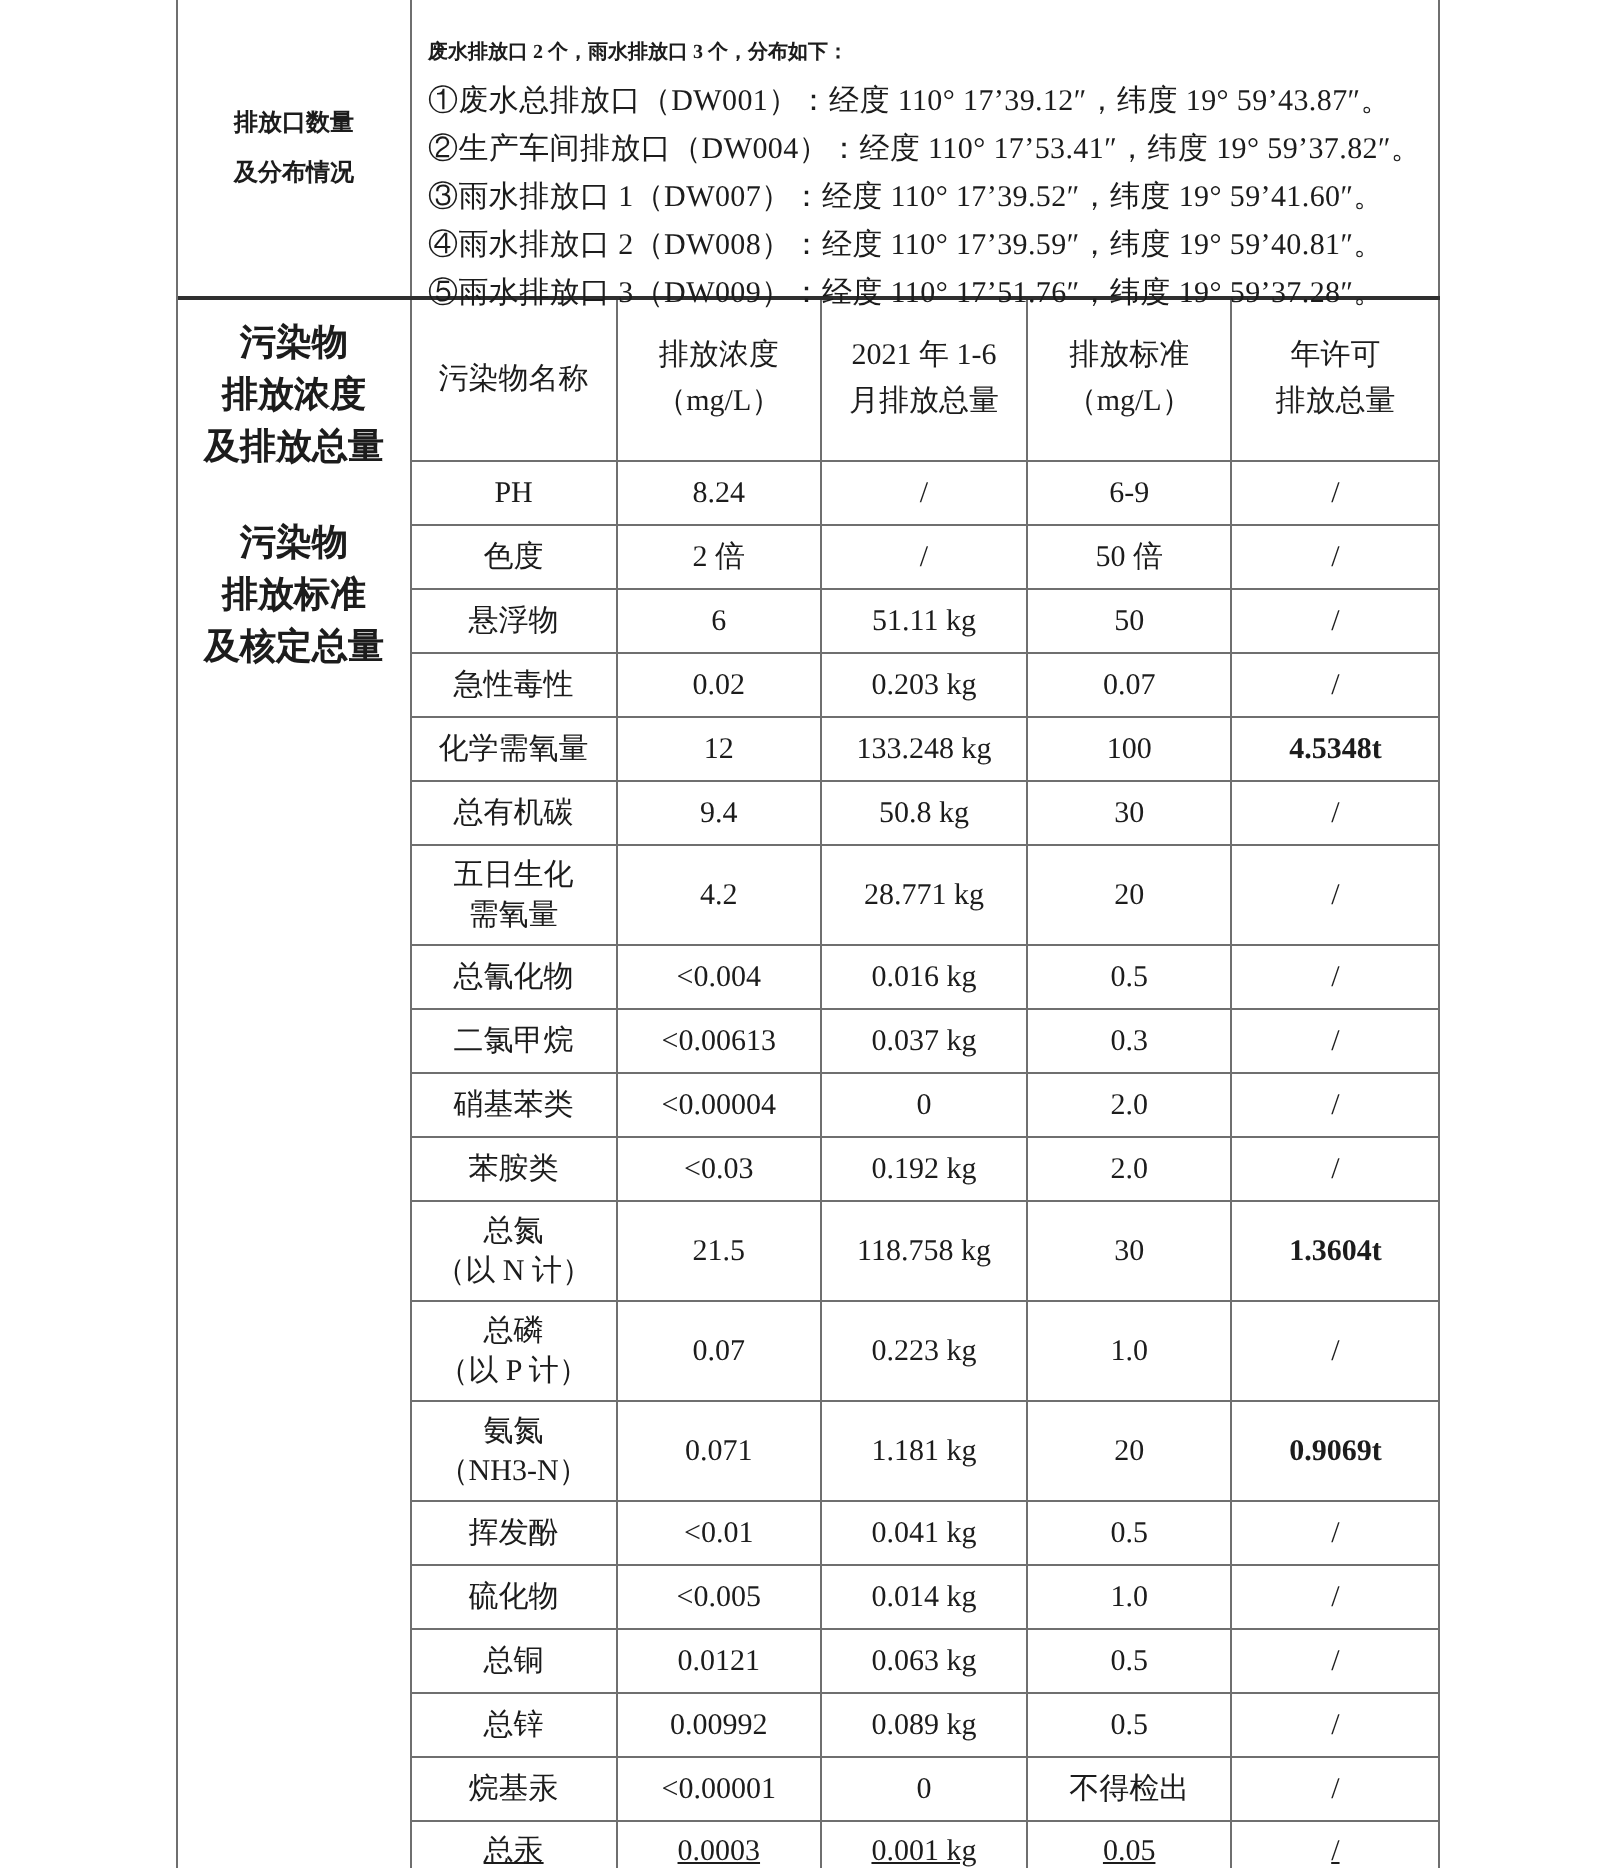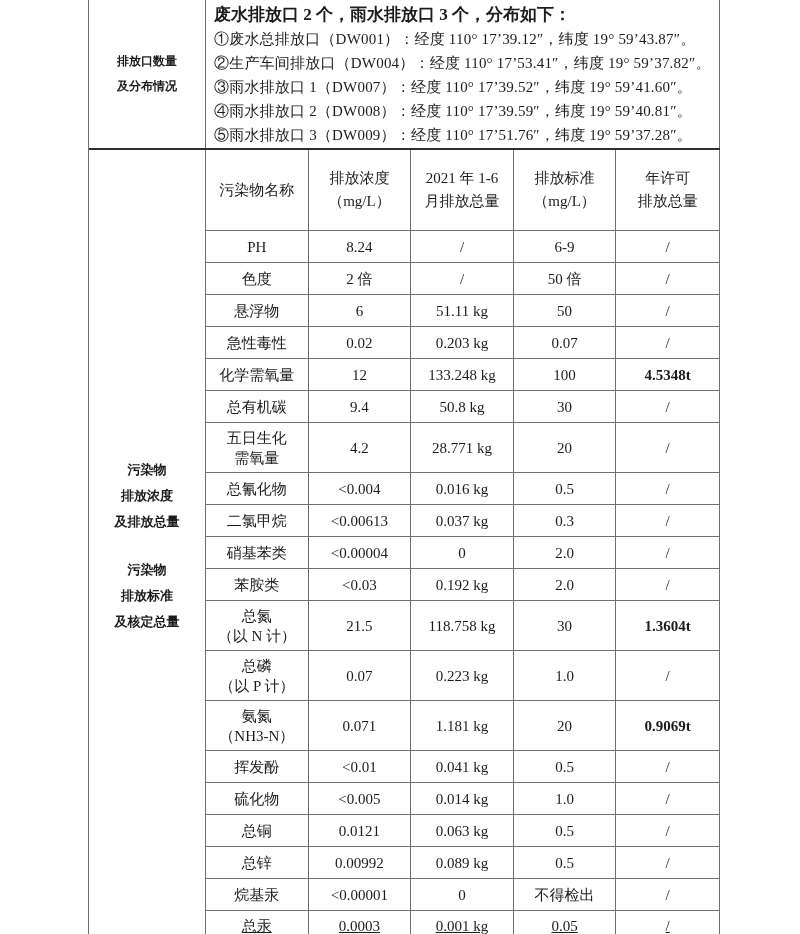--- a/index.html
+++ b/index.html
@@ -35,40 +35,39 @@
     line-height: 25px;
     white-space: pre-line;
   }
   .outlet-content {
     flex: 1;
     border-right: 1px solid #6f6f6f;
     padding: 3px 4px 0 8px;
     font-size: 15px;
     line-height: 24px;
   }
-  .outlet-intro { font-weight: bold; font-size: 17px; }
+  .outlet-intro { font-weight: bold; font-size: 10px; margin-top: 12px; }
   .outlet-item { white-space: nowrap; letter-spacing: 0.2px; }
   
   .bottom-section {
     display: flex;
     height: 784px;
     border-right: 1px solid #6f6f6f;
   }
   .pollutant-side {
     width: 117px;
     flex: 0 0 117px;
     border-right: 1px solid #6f6f6f;
     display: flex;
     flex-direction: column;
     align-items: center;
-    justify-content: center;
     gap: 22px;
     text-align: center;
     font-weight: bold;
-    font-size: 13px;
+    font-size: 18px;
     line-height: 26px;
     white-space: pre-line;
     padding-top: 8px;
   }
   .ptable { flex: 1; }
   .trow {
     display: grid;
     grid-template-columns: repeat(5, 1fr);
   }
   .thead { height: 81px; }

